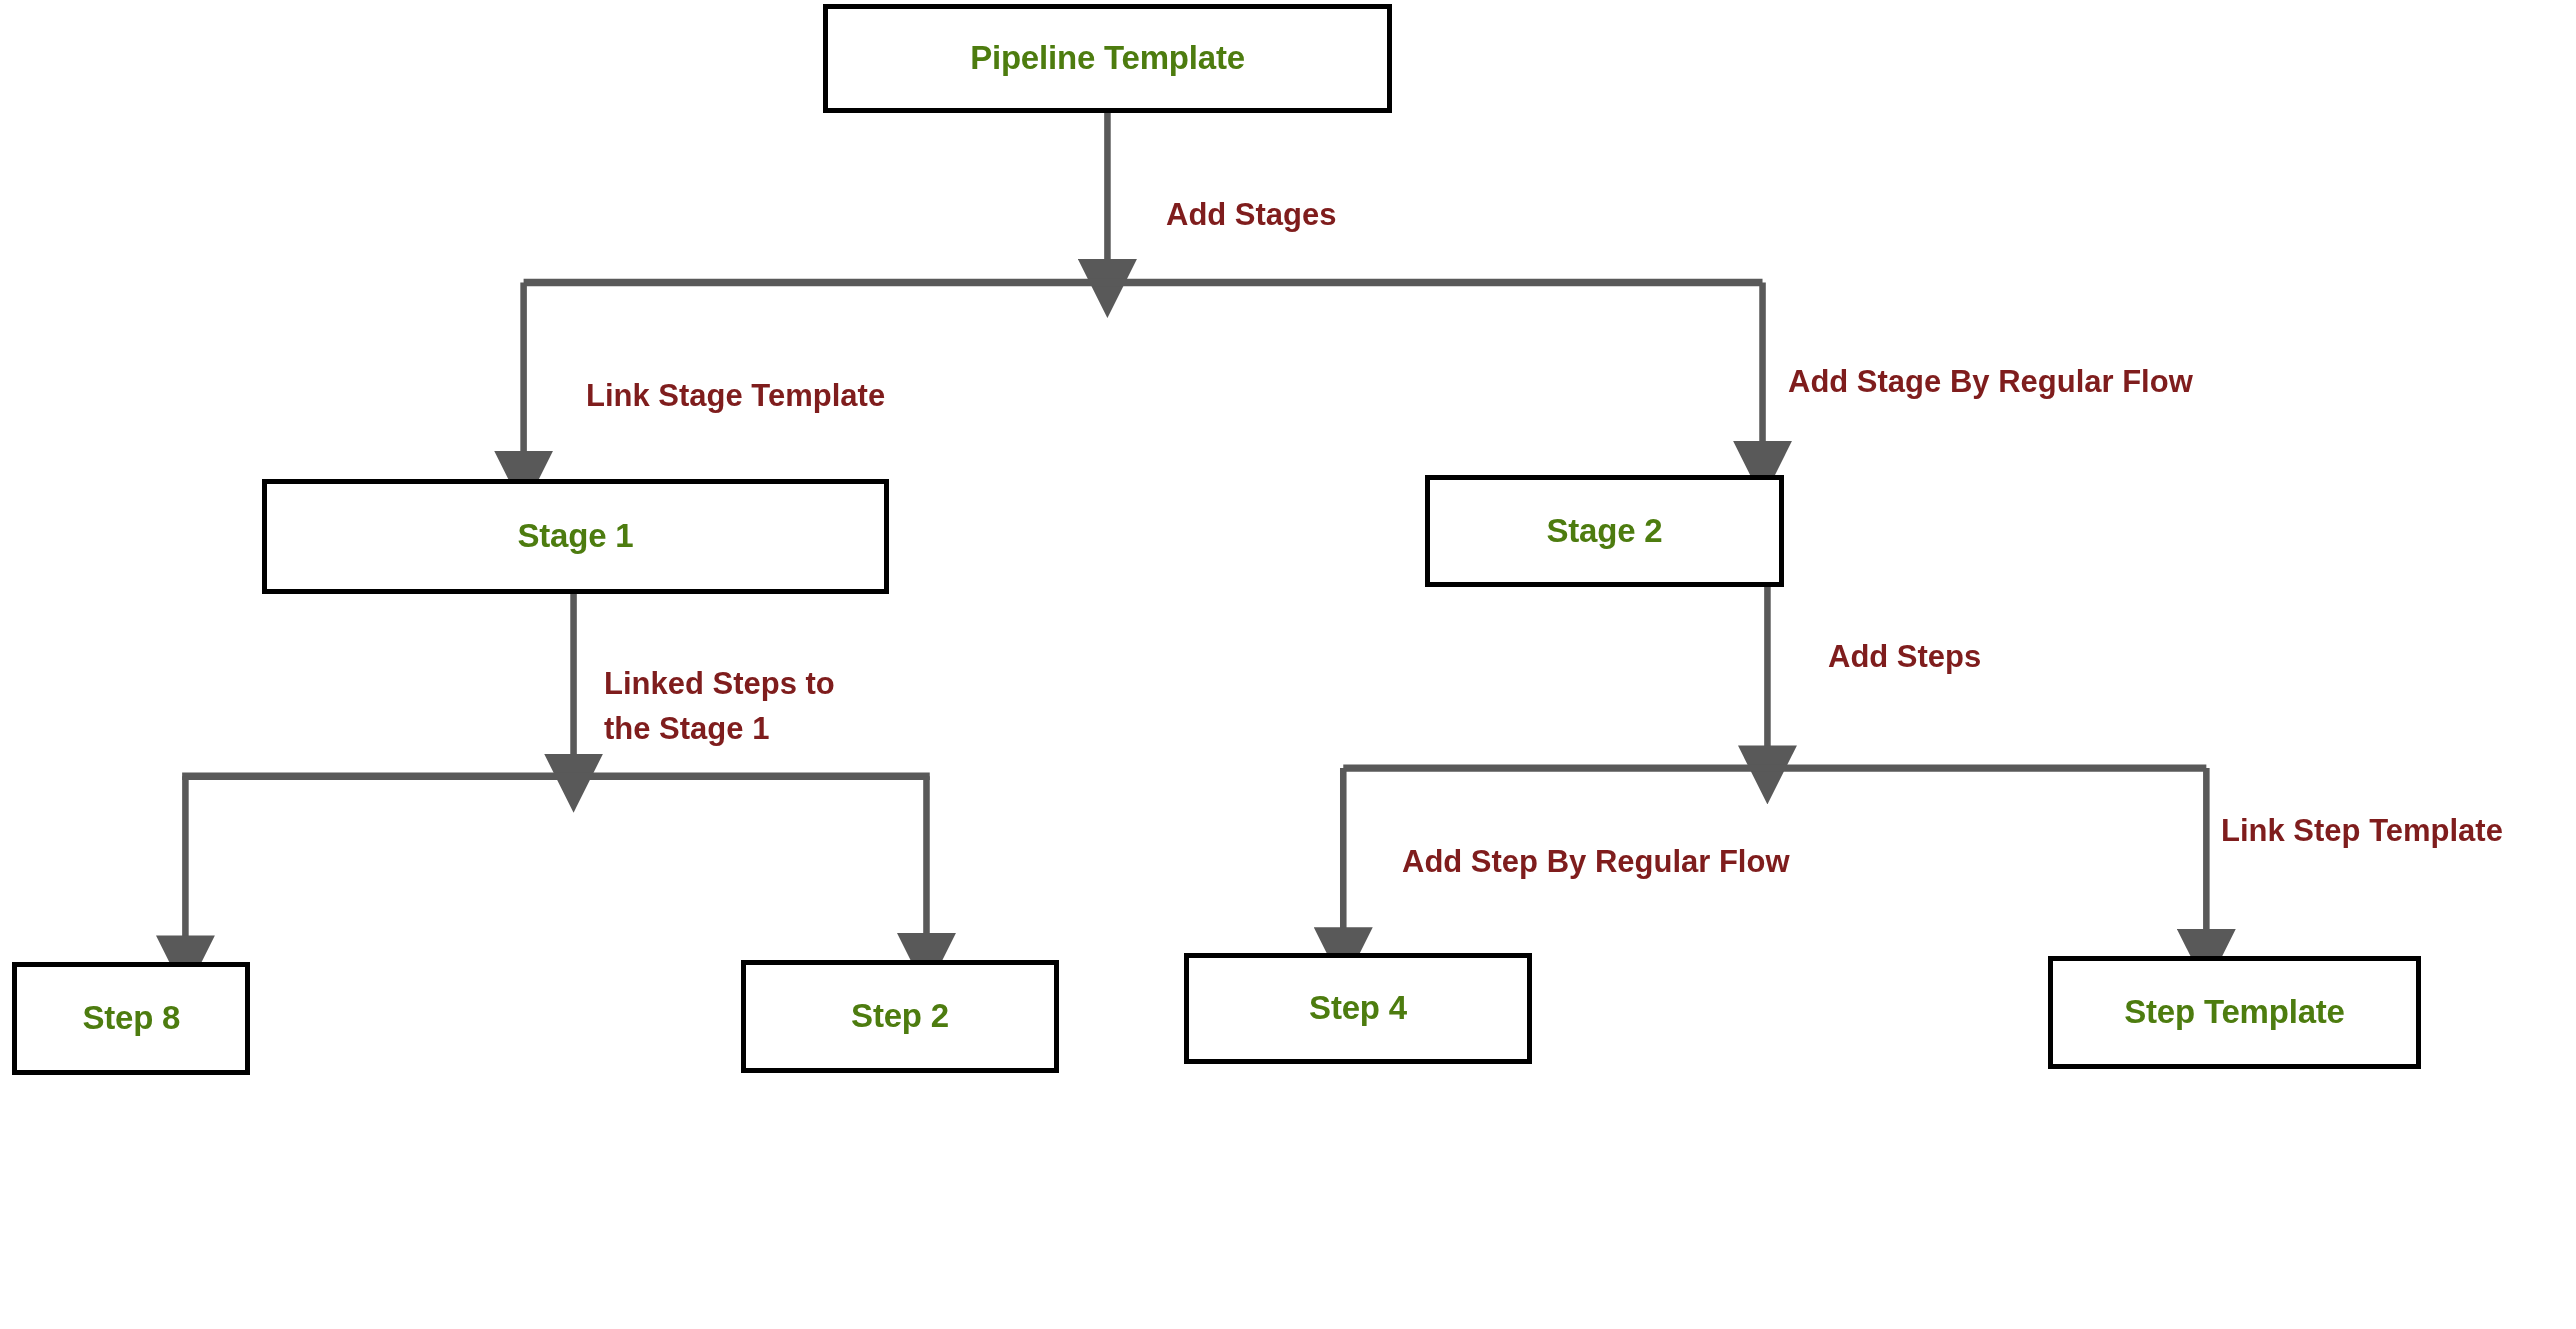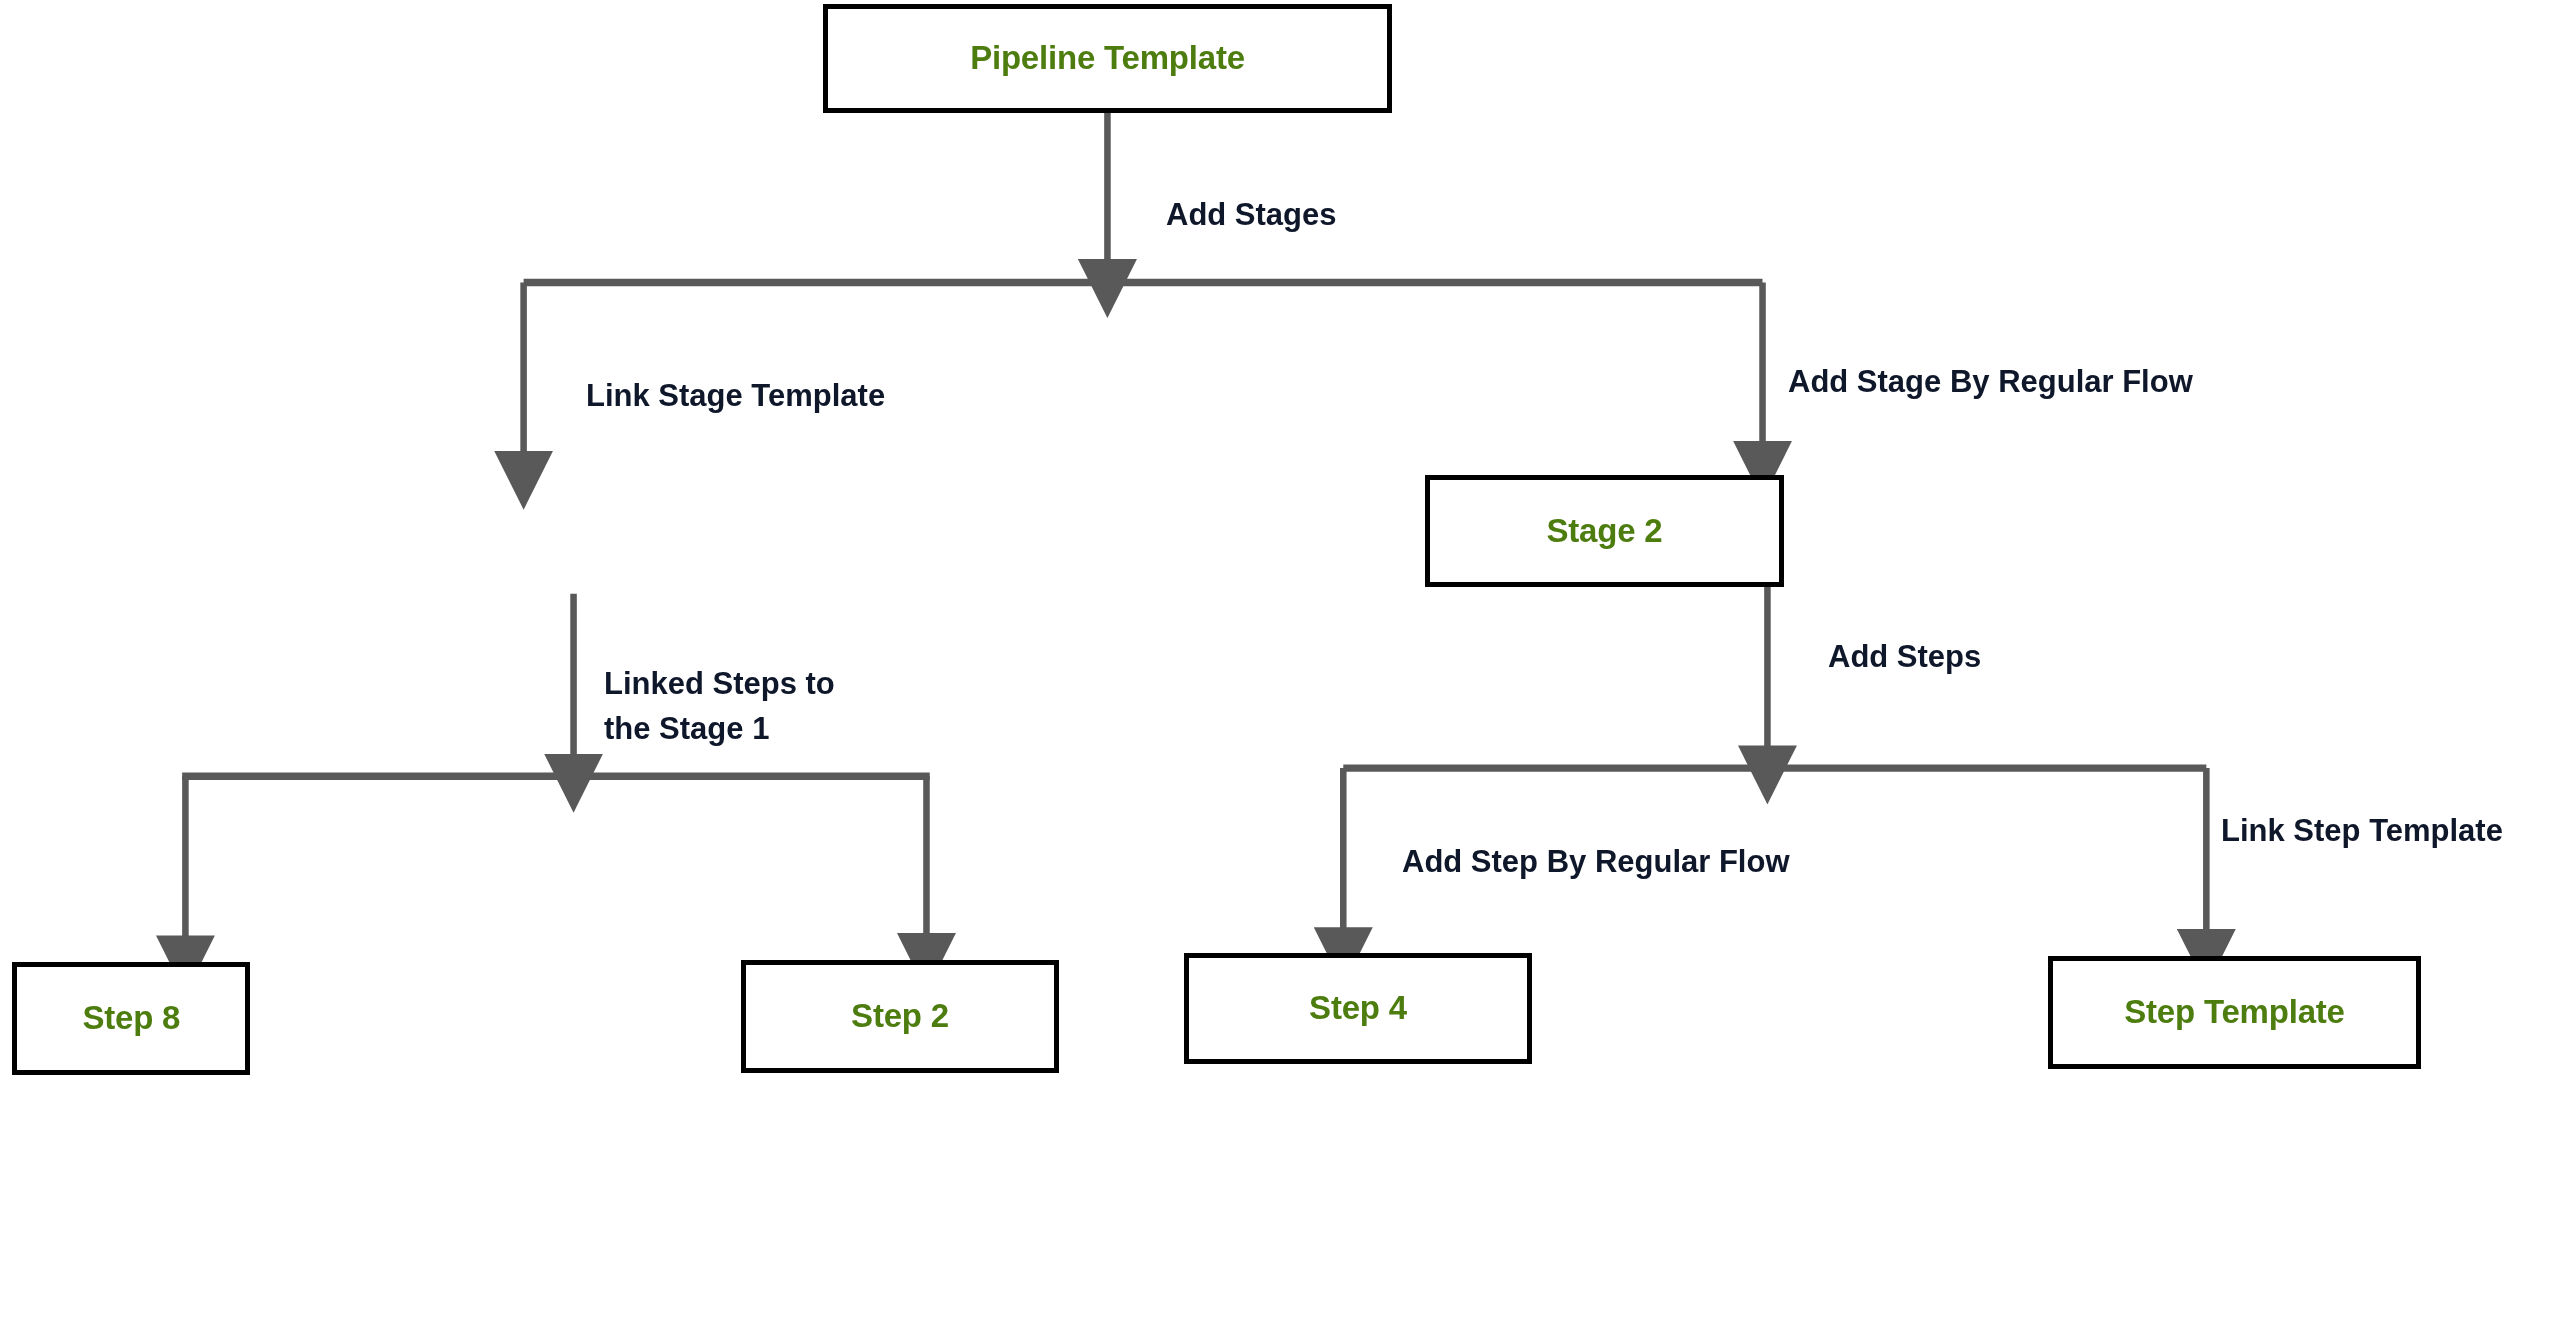--- a/index.html
+++ b/index.html
@@ -44,21 +44,21 @@
     line-height: 1.1;
     text-align: center;
     white-space: nowrap;
     letter-spacing: -0.2px;
   }
   .edge-label {
     position: absolute;
     font-family: "Liberation Sans", sans-serif;
     font-weight: bold;
     font-size: 31px;
-    color: #0f172a;
+    color: #7f1d1d;
     line-height: 1.18;
     white-space: pre;
     z-index: 6;
   }
 </style>
 </head>
 <body>
 
 <div id="canvas">
 
@@ -115,20 +115,23 @@
 
     <g>
       <line x1="2694" y1="938" x2="2694" y2="1144" stroke="#595959" stroke-width="8" marker-end="url(#arrowhead)"></line>
     </g>
   </svg>
 
   <div class="node" style="left:823px; top:4.1px; width:569px; height:109px;">
     <span class="node-label">Pipeline Template</span>
   </div>
 
+  <div class="node" style="left:262px; top:479px; width:627px; height:115px;">
+    <span class="node-label">Stage 1</span>
+  </div>
 
   <div class="node" style="left:1425px; top:475px; width:359px; height:112px;">
     <span class="node-label">Stage 2</span>
   </div>
 
   <div class="node" style="left:12.3px; top:962px; width:238px; height:113px;">
     <span class="node-label">Step 8</span>
   </div>
 
   <div class="node" style="left:741px; top:960px; width:318px; height:113px;">

